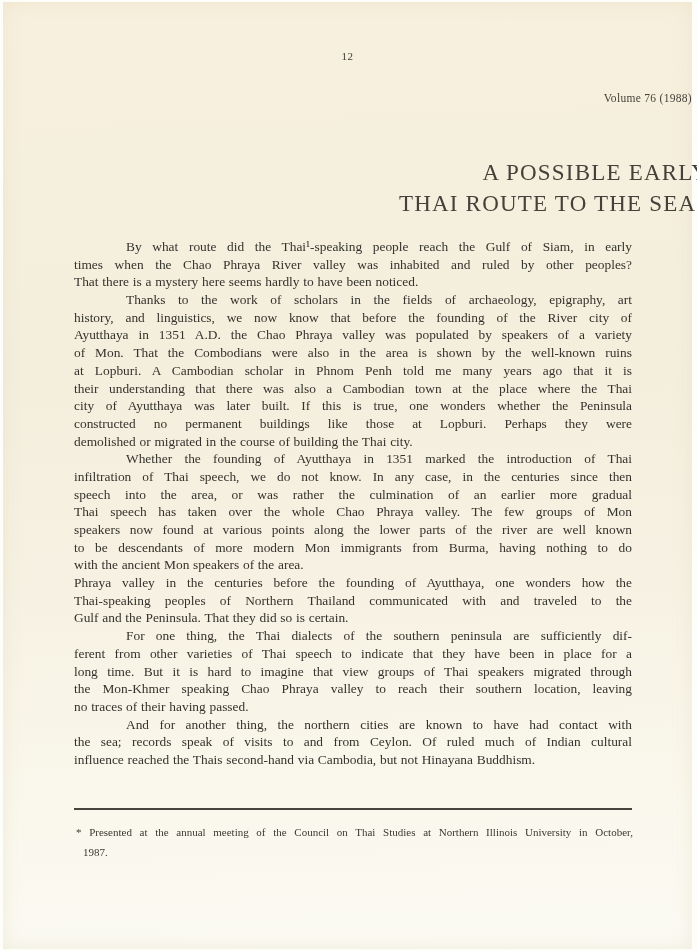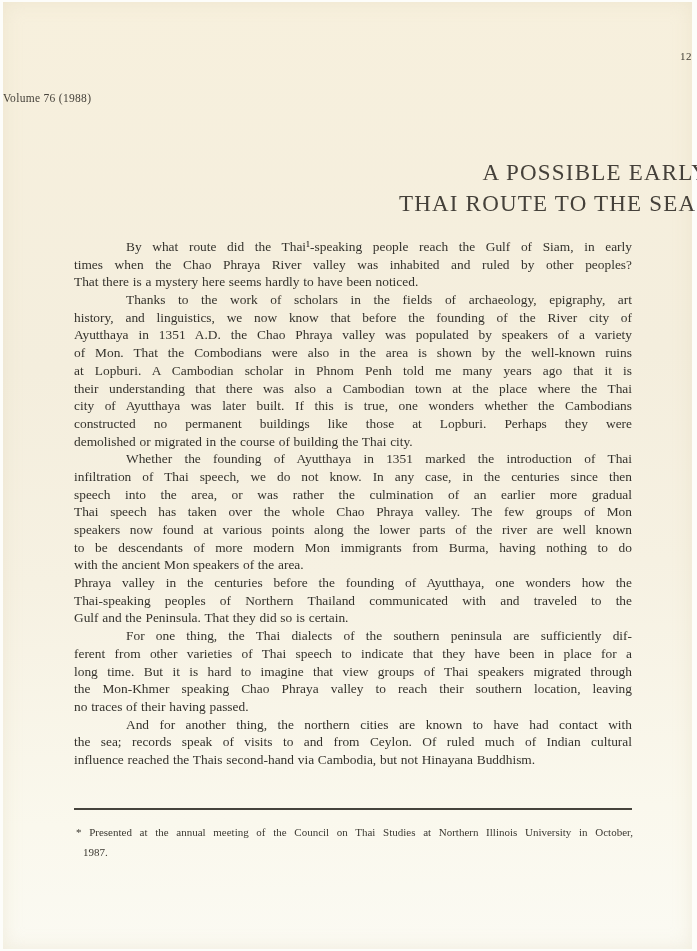--- a/index.html
+++ b/index.html
@@ -24,29 +24,29 @@
       #f7f0dd 0%,
       #f4eedd 38%,
       #f6f1e2 60%,
       #faf8ed 85%,
       #fbfaf3 100%);
     box-shadow: inset 0 0 18px rgba(222, 210, 178, 0.35);
   }
   .page-number {
     position: absolute;
     top: 48px; left: 0; width: 100%;
-    text-align: right;
+    text-align: center;
     font-size: 11px;
     letter-spacing: 0.5px;
     color: #3f3c34;
   }
   .volume {
     position: absolute;
     top: 90px; left: 0; width: 100%;
-    text-align: left;
+    text-align: right;
     font-size: 11.5px;
     letter-spacing: 0.3px;
     color: #46423a;
   }
   .title {
     position: absolute;
     top: 138px; left: 0; width: 100%;
     margin: 17px;
     text-align: right;
     font-size: 23px;
@@ -111,21 +111,21 @@
           <div class="line">times when the Chao Phraya River valley was inhabited and ruled by other peoples?</div>
           <div class="line last">That there is a mystery here seems hardly to have been noticed.</div>
         </div>
         <div>
           <div class="line first">Thanks to the work of scholars in the fields of archaeology, epigraphy, art</div>
           <div class="line">history, and linguistics, we now know that before the founding of the River city of</div>
           <div class="line">Ayutthaya in 1351 A.D. the Chao Phraya valley was populated by speakers of a variety</div>
           <div class="line">of Mon. That the Combodians were also in the area is shown by the well-known ruins</div>
           <div class="line">at Lopburi. A Cambodian scholar in Phnom Penh told me many years ago that it is</div>
           <div class="line">their understanding that there was also a Cambodian town at the place where the Thai</div>
-          <div class="line">city of Ayutthaya was later built. If this is true, one wonders whether the Cambodians</div>
+          <div class="line">city of Ayutthaya was later built. If this is true, one wonders whether the Peninsula</div>
           <div class="line">constructed no permanent buildings like those at Lopburi. Perhaps they were</div>
           <div class="line last">demolished or migrated in the course of building the Thai city.</div>
         </div>
         <div>
           <div class="line first">Whether the founding of Ayutthaya in 1351 marked the introduction of Thai</div>
           <div class="line">infiltration of Thai speech, we do not know. In any case, in the centuries since then</div>
           <div class="line">speech into the area, or was rather the culmination of an earlier more gradual</div>
           <div class="line">Thai speech has taken over the whole Chao Phraya valley. The few groups of Mon</div>
           <div class="line">speakers now found at various points along the lower parts of the river are well known</div>
           <div class="line">to be descendants of more modern Mon immigrants from Burma, having nothing to do</div>

